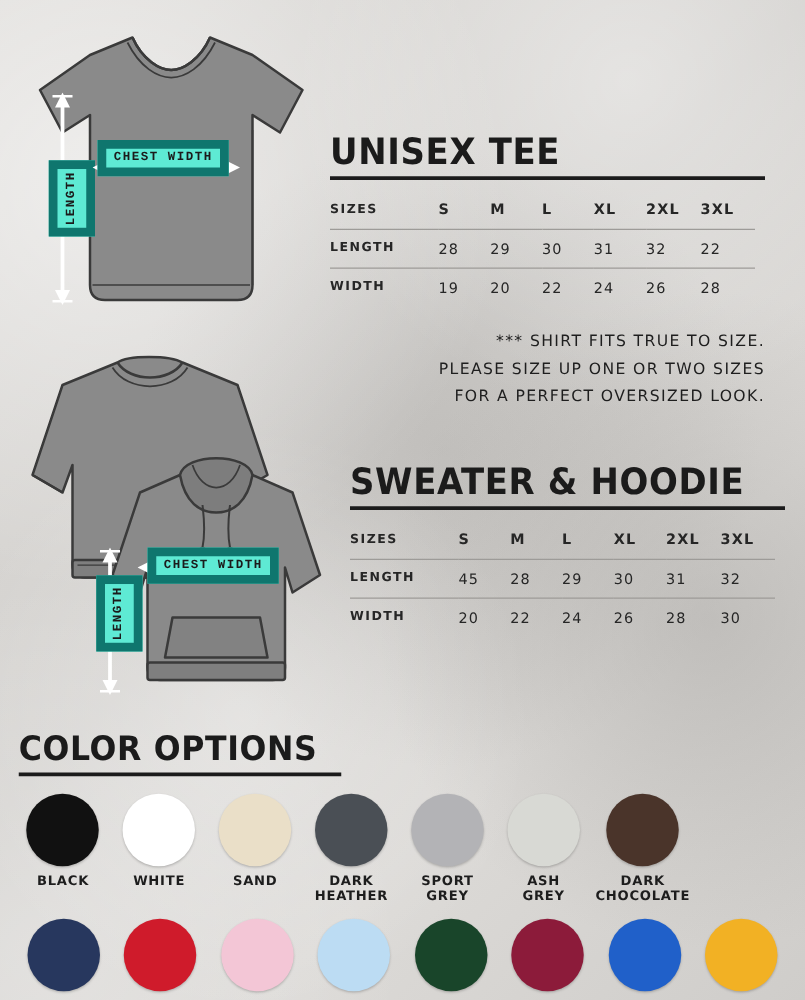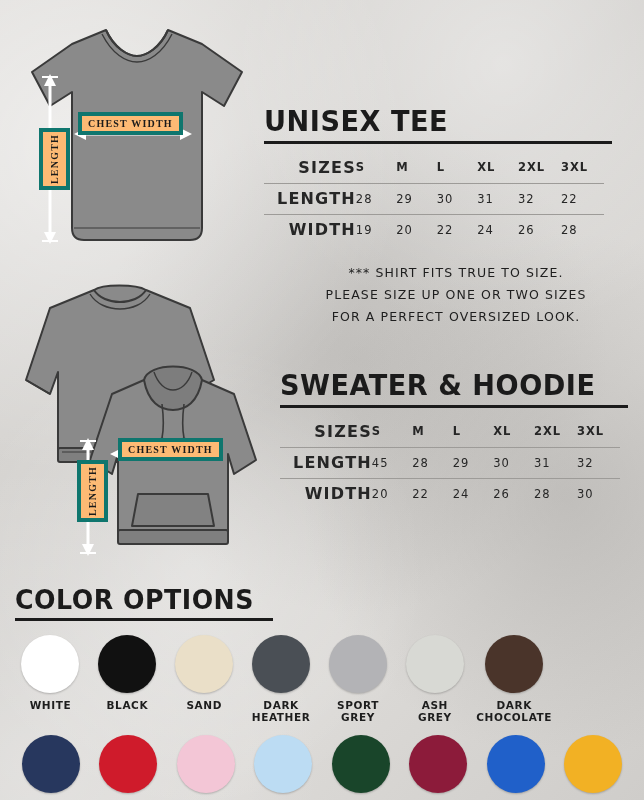--- a/index.html
+++ b/index.html
@@ -48,21 +48,21 @@
   
   table.size {
     border-collapse: collapse;
     font-family: "DejaVu Sans", sans-serif;
     font-size: 11.5px;
     letter-spacing: 1px;
     color: #262626;
   }
   table.size th, table.size td { padding: 0; text-align: left; }
   table.size tr { height: 31px; }
-  table.size .lbl { width: 96px; font-weight: bold; letter-spacing: 1.2px; font-size: 16px; text-align: right;}
+  table.size .lbl { width: 96px; font-weight: bold; letter-spacing: 1.2px; font-size: 10px;}
   table.size .val { width: 48px; text-align: left; font-weight: normal; }
   table.size thead .val, table.size thead .lbl { font-weight: bold; }
   table.size tbody tr { border-top: 1px solid #9d9b98; }
 
   .note {
     font-family: "DejaVu Sans", sans-serif;
     font-size: 12.5px;
     letter-spacing: 1.1px;
     line-height: 22px;
     color: #1e1e1e;
@@ -89,28 +89,28 @@
     font-size: 10.5px;
     font-weight: bold;
     letter-spacing: 0.6px;
     line-height: 12px;
     color: #1d1d1d;
     text-transform: uppercase;
   }
 
   
   .dim-label {
-    font-family: Liberation Serif, serif;
+    font-family: Liberation Mono, monospace;
     font-size: 10px;
     font-weight: bold;
     letter-spacing: 1.2px;
     color: #1b1b1b;
-    background: #fdba74;
+    background: #5eead4;
     padding: 2px 6px;
-    border: 4px solid #0f766e;
+    border: 7px solid #0f766e;
     white-space: nowrap;
   }
   .vert { writing-mode: vertical-rl; transform: rotate(180deg); }
 </style>
 </head>
 <body>
 
 <div class="bg"></div>
 
 <div class="layer">
@@ -177,21 +177,21 @@
           <td class="val">20</td>
           <td class="val">22</td>
           <td class="val">24</td>
           <td class="val">26</td>
           <td class="val">28</td>
         </tr>
       </tbody>
     </table>
   </div>
 
-  <div class="abs note" style="left:300px; top:262px; width:312px; white-space:pre-line;text-align:center;">*** SHIRT FITS TRUE TO SIZE.
+  <div class="abs note" style="left:300px; top:262px; width:312px; white-space:pre-line;">*** SHIRT FITS TRUE TO SIZE.
 PLEASE SIZE UP ONE OR TWO SIZES
 FOR A PERFECT OVERSIZED LOOK.</div>
 
   <svg class="abs" style="left:18px; top:276px;" width="210" height="210" viewBox="0 0 210 210">
     <g fill="#8a8a8a" stroke="#3a3a3a" stroke-width="2" stroke-linejoin="round">
       <path d="M76 14 C84 8 118 8 128 14 L172 32 L196 104 L172 118 L164 96
                L164 176 C164 182 160 186 154 186 L50 186 C44 186 40 182 40 176
                L40 96 L32 118 L8 104 L32 32 Z"></path>
       <path d="M76 14 C86 30 118 30 128 14" fill="none" stroke-width="2"></path>
       <path d="M72 18 C84 38 120 38 132 18" fill="none" stroke-width="1.4"></path>
@@ -280,26 +280,26 @@
 
   <div class="abs" style="left:15px; top:584px; width:614px;">
     <div style="width:258px;">
       <div class="head" style="font-size:27px;">COLOR OPTIONS</div>
       <div class="head-rule"></div>
     </div>
 
     <div class="swatch-grid" style="margin-top:14px;">
 
       <div class="swatch-cell">
+        <div class="swatch" style="background:#111111;"></div>
+        <div class="swatch-name" style="white-space:pre-line;">BLACK</div>
+      </div>
+      <div class="swatch-cell">
         <div class="swatch" style="background:#ffffff;"></div>
         <div class="swatch-name" style="white-space:pre-line;">WHITE</div>
-      </div>
-      <div class="swatch-cell">
-        <div class="swatch" style="background:#111111;"></div>
-        <div class="swatch-name" style="white-space:pre-line;">BLACK</div>
       </div>
       <div class="swatch-cell">
         <div class="swatch" style="background:#eadfc8;"></div>
         <div class="swatch-name" style="white-space:pre-line;">SAND</div>
       </div>
       <div class="swatch-cell">
         <div class="swatch" style="background:#4a4f55;"></div>
         <div class="swatch-name" style="white-space:pre-line;">DARK
 HEATHER</div>
       </div>

